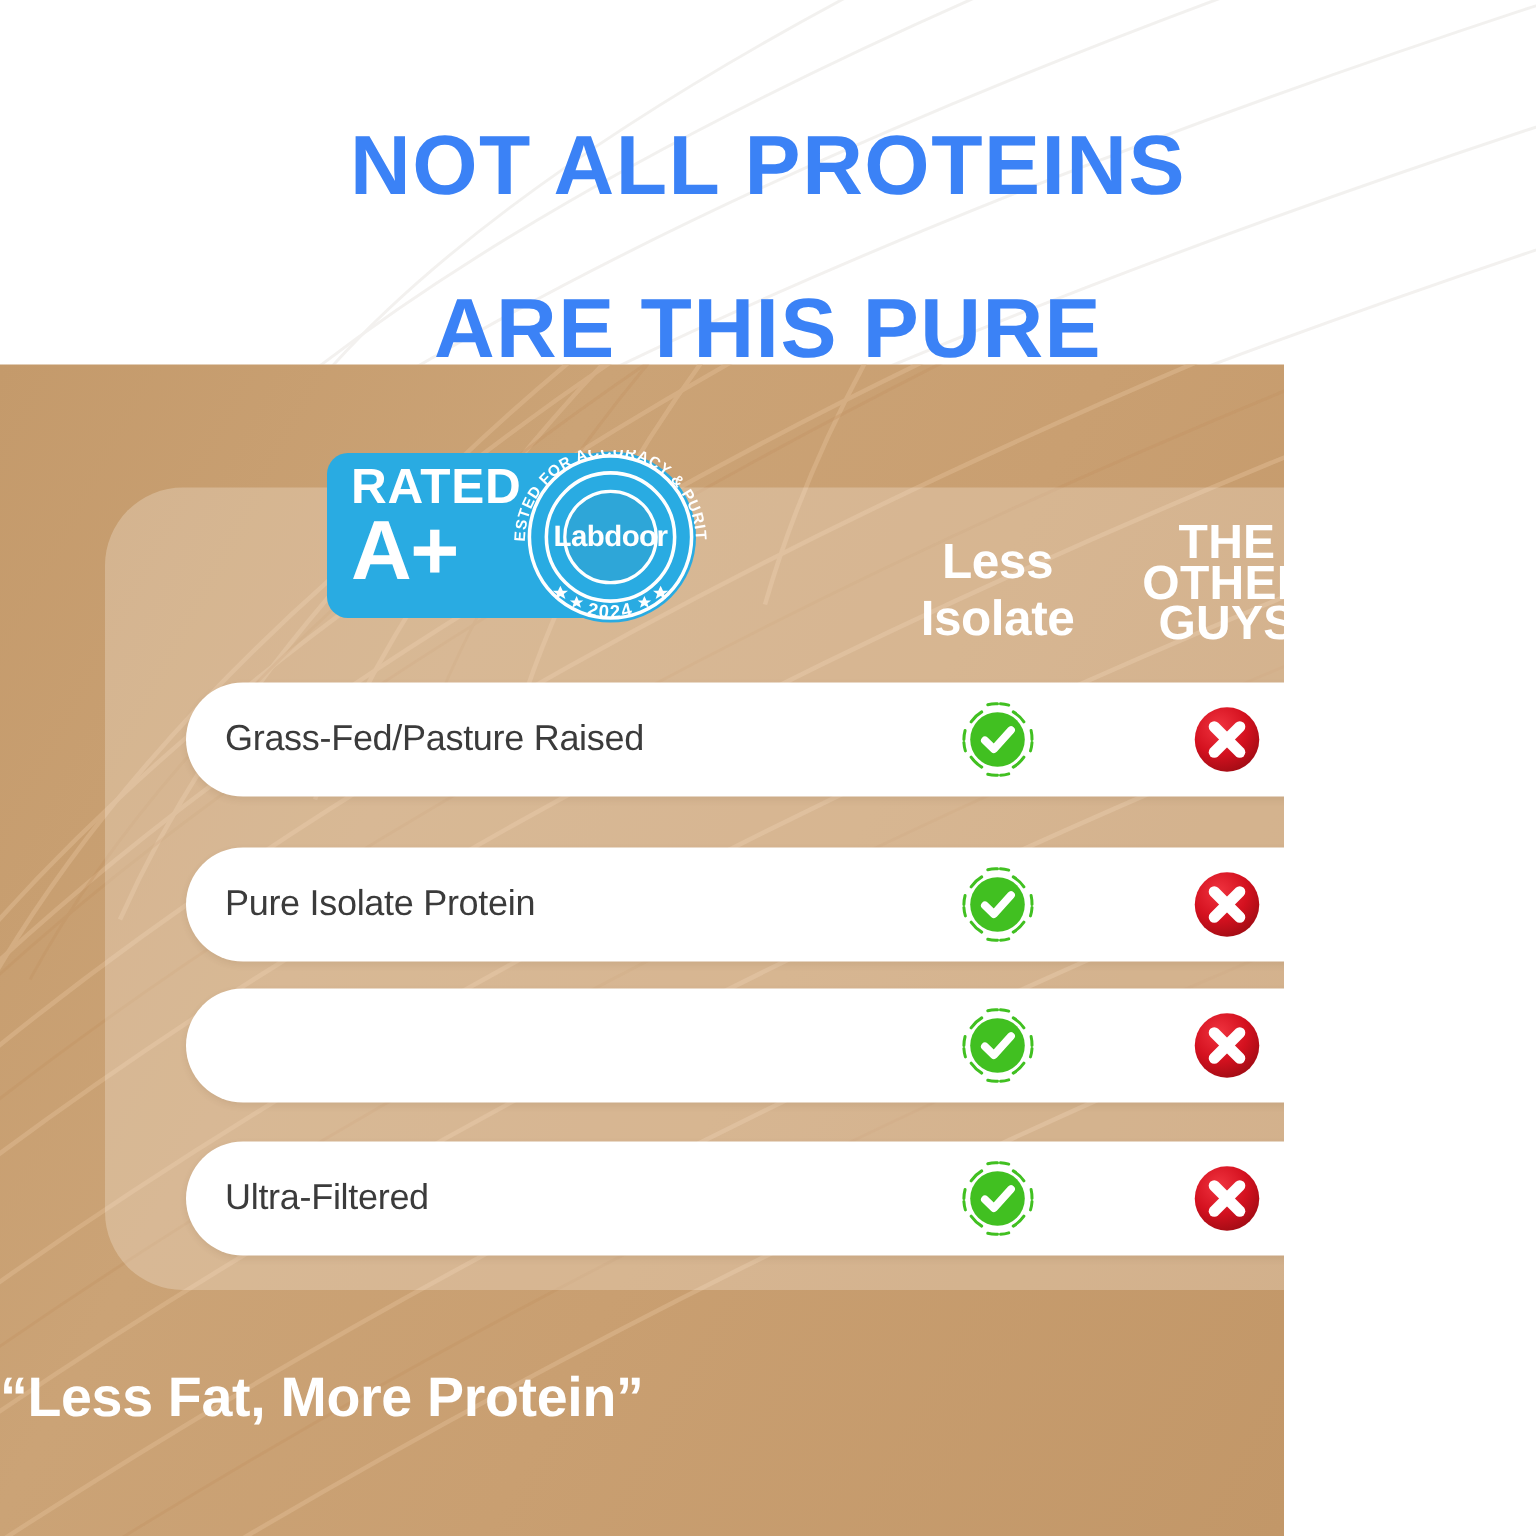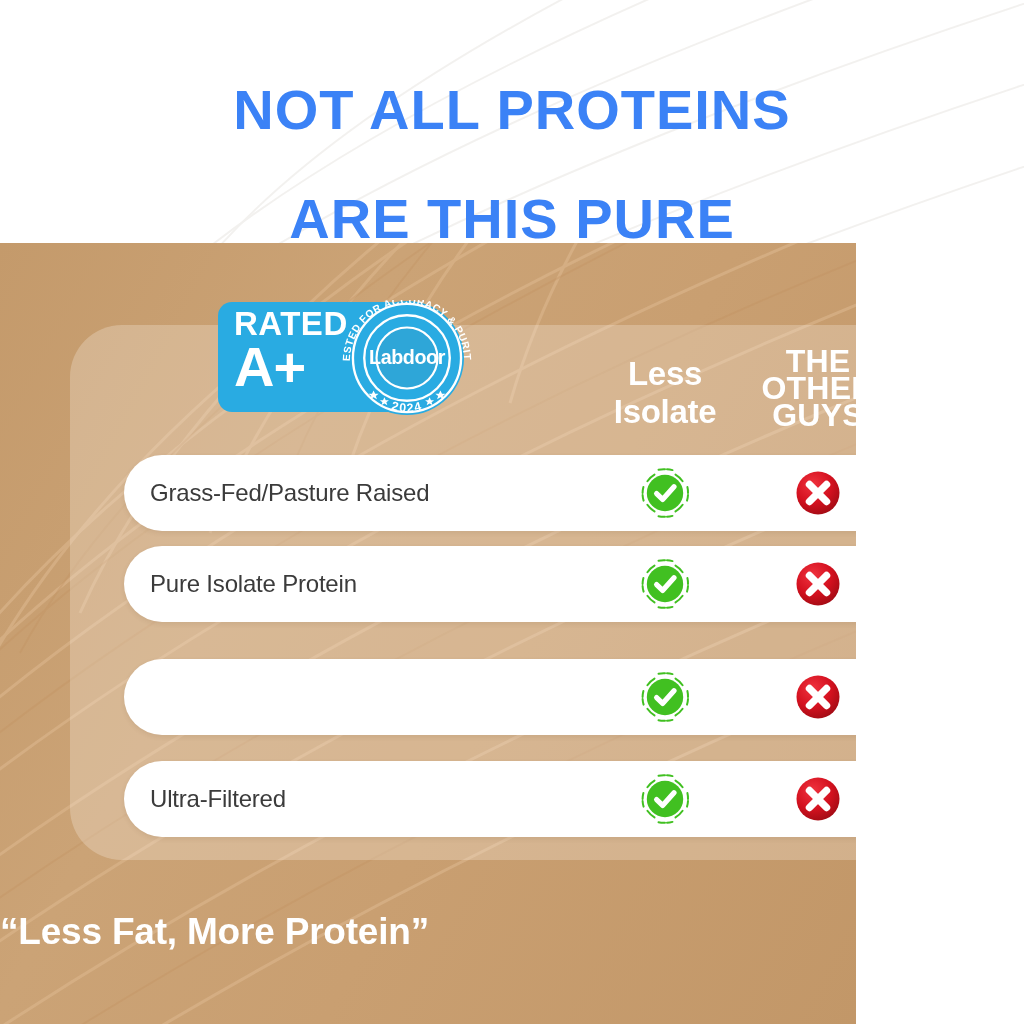--- a/index.html
+++ b/index.html
@@ -322,21 +322,21 @@
                   <stop offset="100%" stop-color="#9c0b13"></stop>
                 </radialGradient>
               </defs>
               <circle cx="28" cy="28" r="21.5" fill="url(#rgx)"></circle>
               <g stroke="#ffffff" stroke-width="7.4" stroke-linecap="round">
                 <line x1="19.5" y1="19.5" x2="36.5" y2="36.5"></line>
                 <line x1="36.5" y1="19.5" x2="19.5" y2="36.5"></line>
               </g>
             </svg></div>
         </div>
-        <div class="row" style="top: 303px;">
+        <div class="row" style="top: 322px;">
     <div class="row-label">Pure Isolate Protein</div>
   <div class="mark yes"><svg viewBox="0 0 56 56">
               <g fill="none" stroke="#41c021" stroke-width="2" stroke-linecap="round">
                 <path d="M 10.4 16.2 A 23 23 0 0 1 17.5 9.6"></path>
                 <path d="M 38.5 9.6 A 23 23 0 0 1 45.6 16.2"></path>
                 <path d="M 45.6 39.8 A 23 23 0 0 1 38.5 46.4"></path>
                 <path d="M 17.5 46.4 A 23 23 0 0 1 10.4 39.8"></path>
                 <path d="M 6.4 22 A 23 23 0 0 0 5.6 28"></path>
                 <path d="M 50.4 22 A 23 23 0 0 1 51 28"></path>
                 <path d="M 5.6 30 A 23 23 0 0 0 6.6 35.6"></path>

